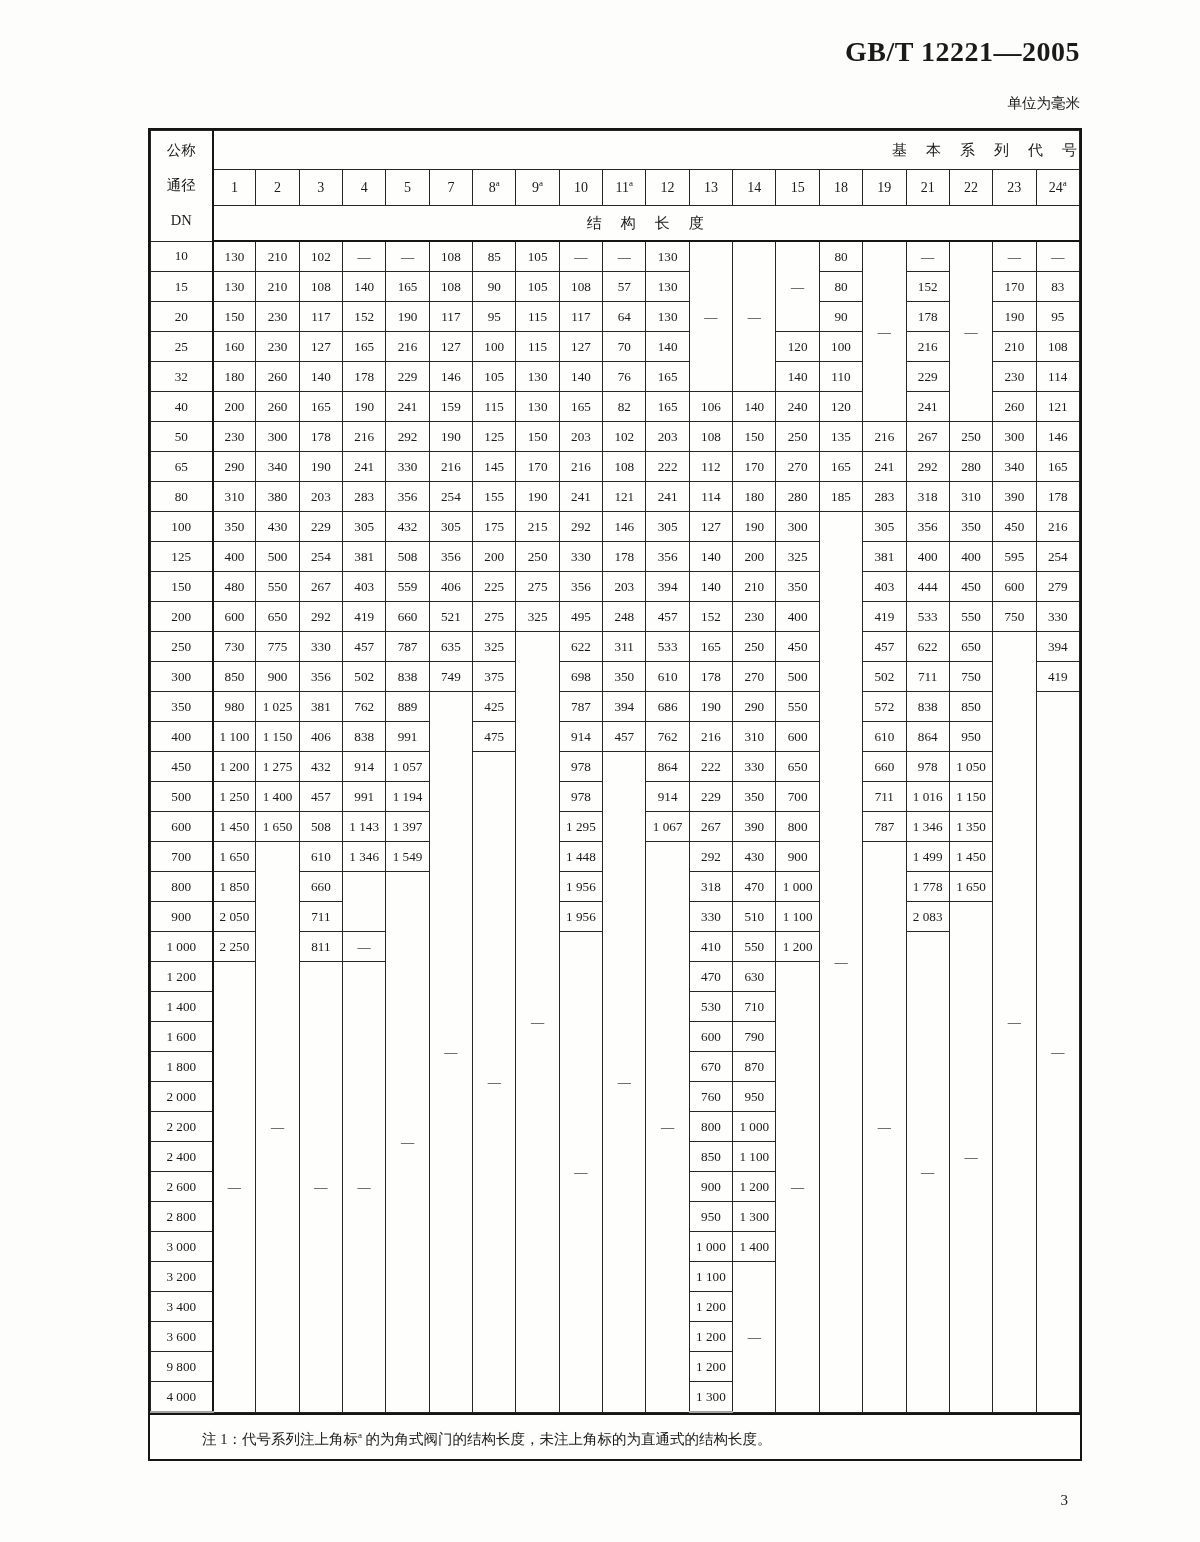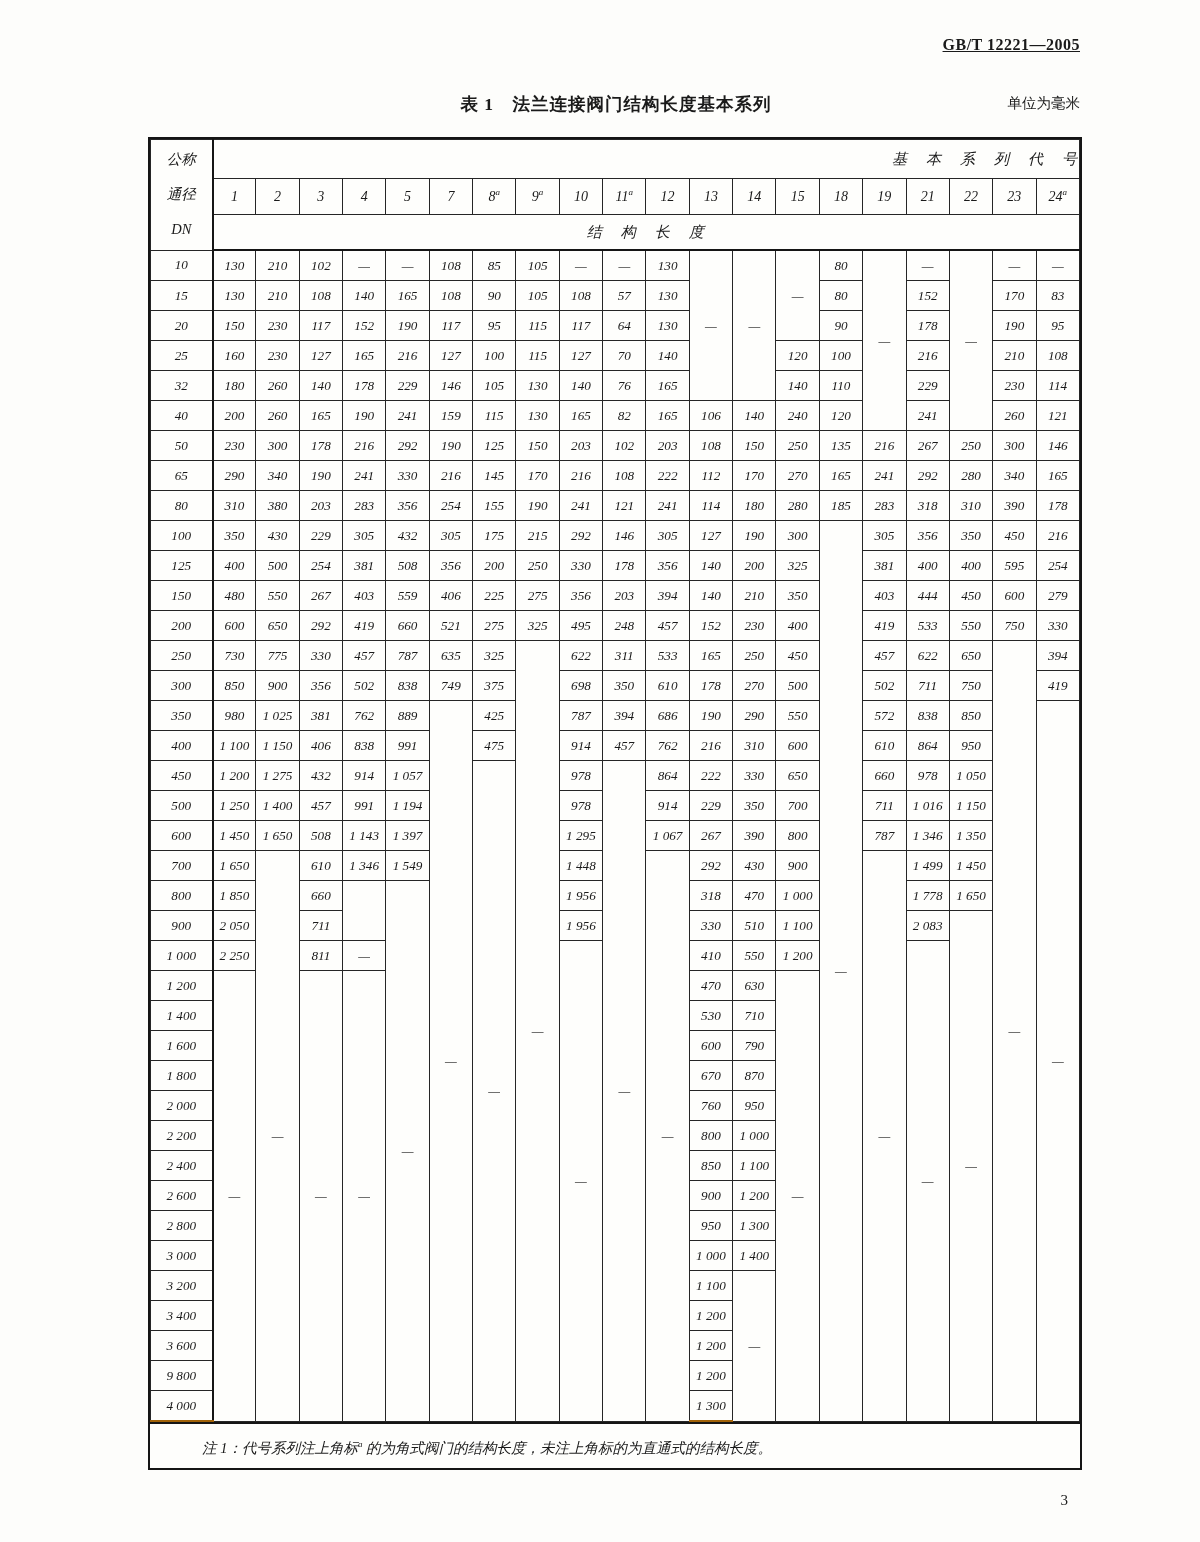--- a/index.html
+++ b/index.html
@@ -13,24 +13,23 @@
     width:1200px;
     height:1542px;
     margin:0 auto;
     background:#fdfdfb;
     overflow:hidden;
   }
   .doc-code{
     position:absolute;
     top:36px;
     right:120px;
-    font-size:16px;
+    font-size:28px;
     font-weight:bold;
     letter-spacing:.5px;
-    text-decoration:underline;
   }
   .title-row{
     position:absolute;
     top:92px;
     left:150px;
     width:932px;
     height:30px;
   }
   .tbl-title{
     position:absolute;
@@ -41,27 +40,26 @@
     letter-spacing:1px;
   }
   .unit{
     position:absolute;
     right:2px;
     top:2px;
     font-size:14.5px;
   }
   .frame{
     position:absolute;
-    top:137px;
+    top:128px;
     left:148px;
     width:934px;
     border:2.5px solid #151515;
     background:#fefefc;
     box-sizing:border-box;
-    font-style:italic;
   }
   table{
     border-collapse:collapse;
     table-layout:fixed;
     width:100%;
   }
   col.dncol{width:62px;}
   th,td{
     border:1px solid #262626;
     text-align:center;
@@ -86,21 +84,21 @@
     border-bottom:2px solid #151515;
   }
   .corner{
     font-size:14.5px;
     border-right:2px solid #151515;
   }
   .corner .cl{line-height:35px;}
   tbody td{height:29px;font-size:13.2px;}
   td.dn{font-size:13.2px;border-right:2px solid #151515;}
   sup{font-size:9px;line-height:0;}
-  tbody tr:last-child td{border-bottom:2px solid #a16207;}
+  tbody tr:last-child td{border-bottom:2px solid #a3a3a3;}
   .notes{
     border-top:2px solid #151515;
     padding:10px 14px 6px 52px;
     font-size:14.5px;
     line-height:1.95;
   }
   .page-num{
     position:absolute;
     top:1492px;
     right:132px;
@@ -108,21 +106,20 @@
   }
 </style>
 </head>
 <body>
 
 <div class="page">
 
   <div class="doc-code">GB/T 12221—2005</div>
 
   <div class="title-row">
-    <span class="tbl-title">表 1　法兰连接阀门结构长度基本系列</span>
     <span class="unit">单位为毫米</span>
   </div>
 
   <div class="frame">
     <table>
       <colgroup>
           <col class="dncol">
         </colgroup>
       <thead id="thead">
           <tr>

